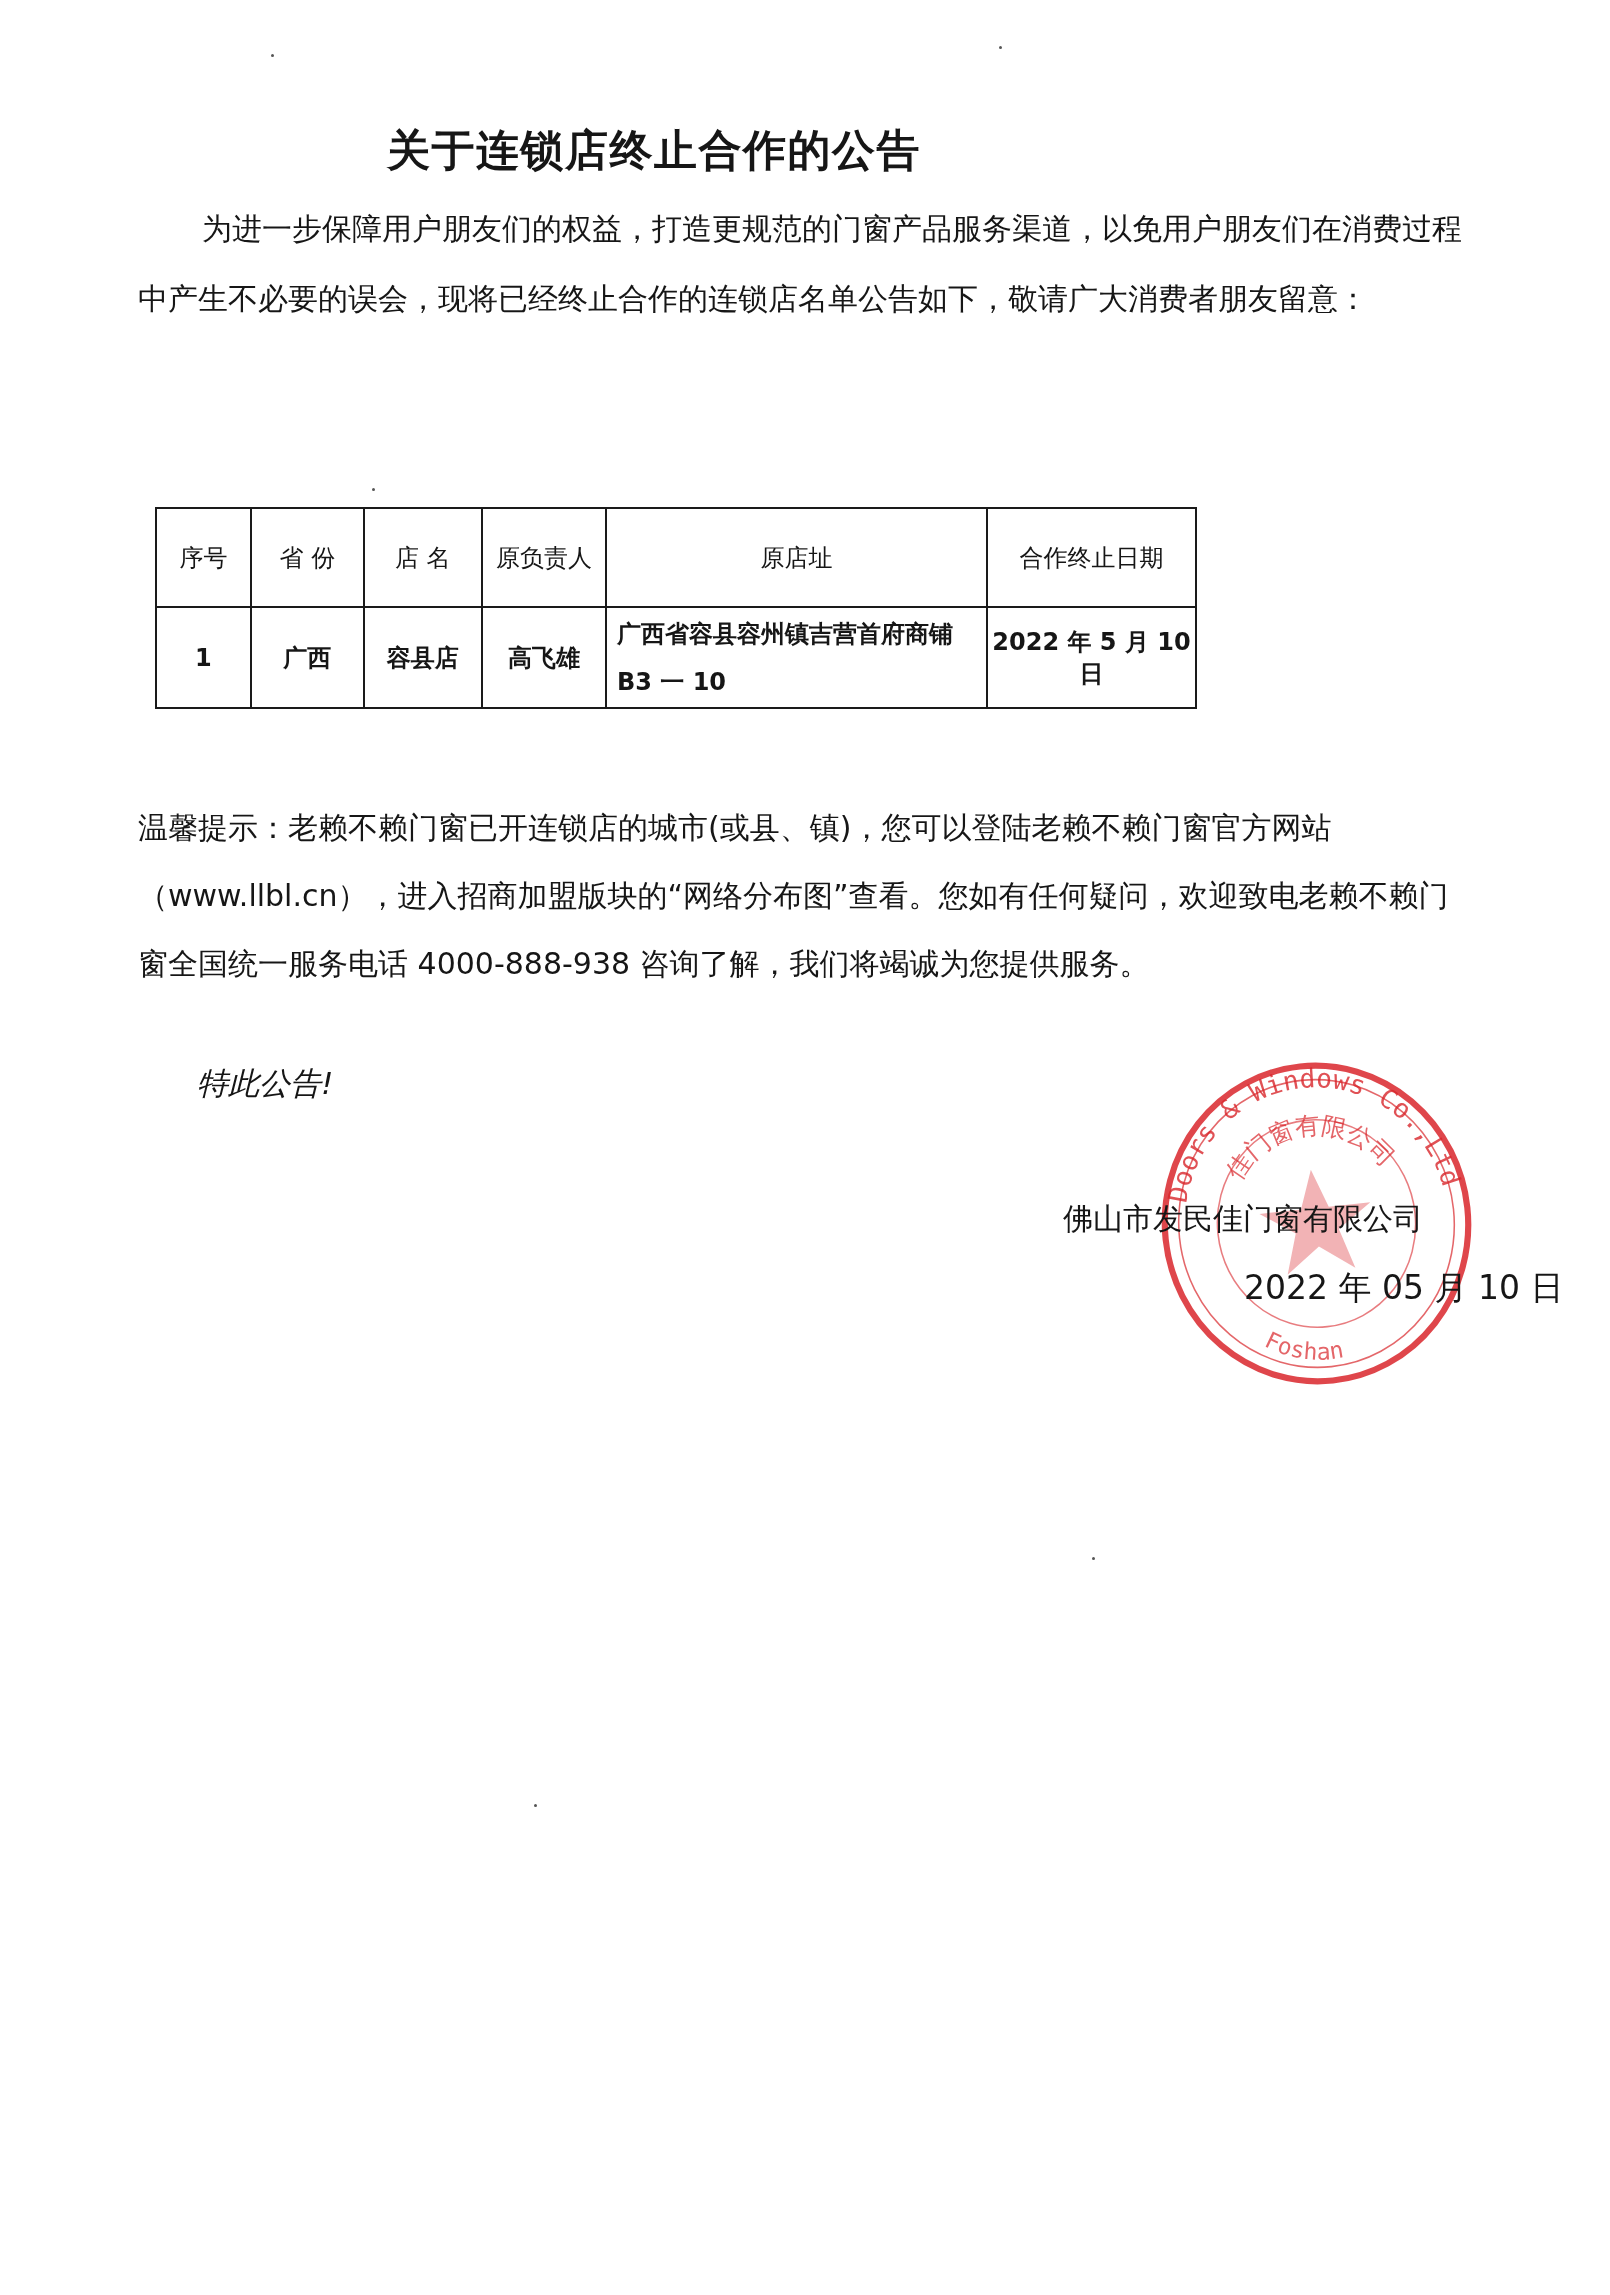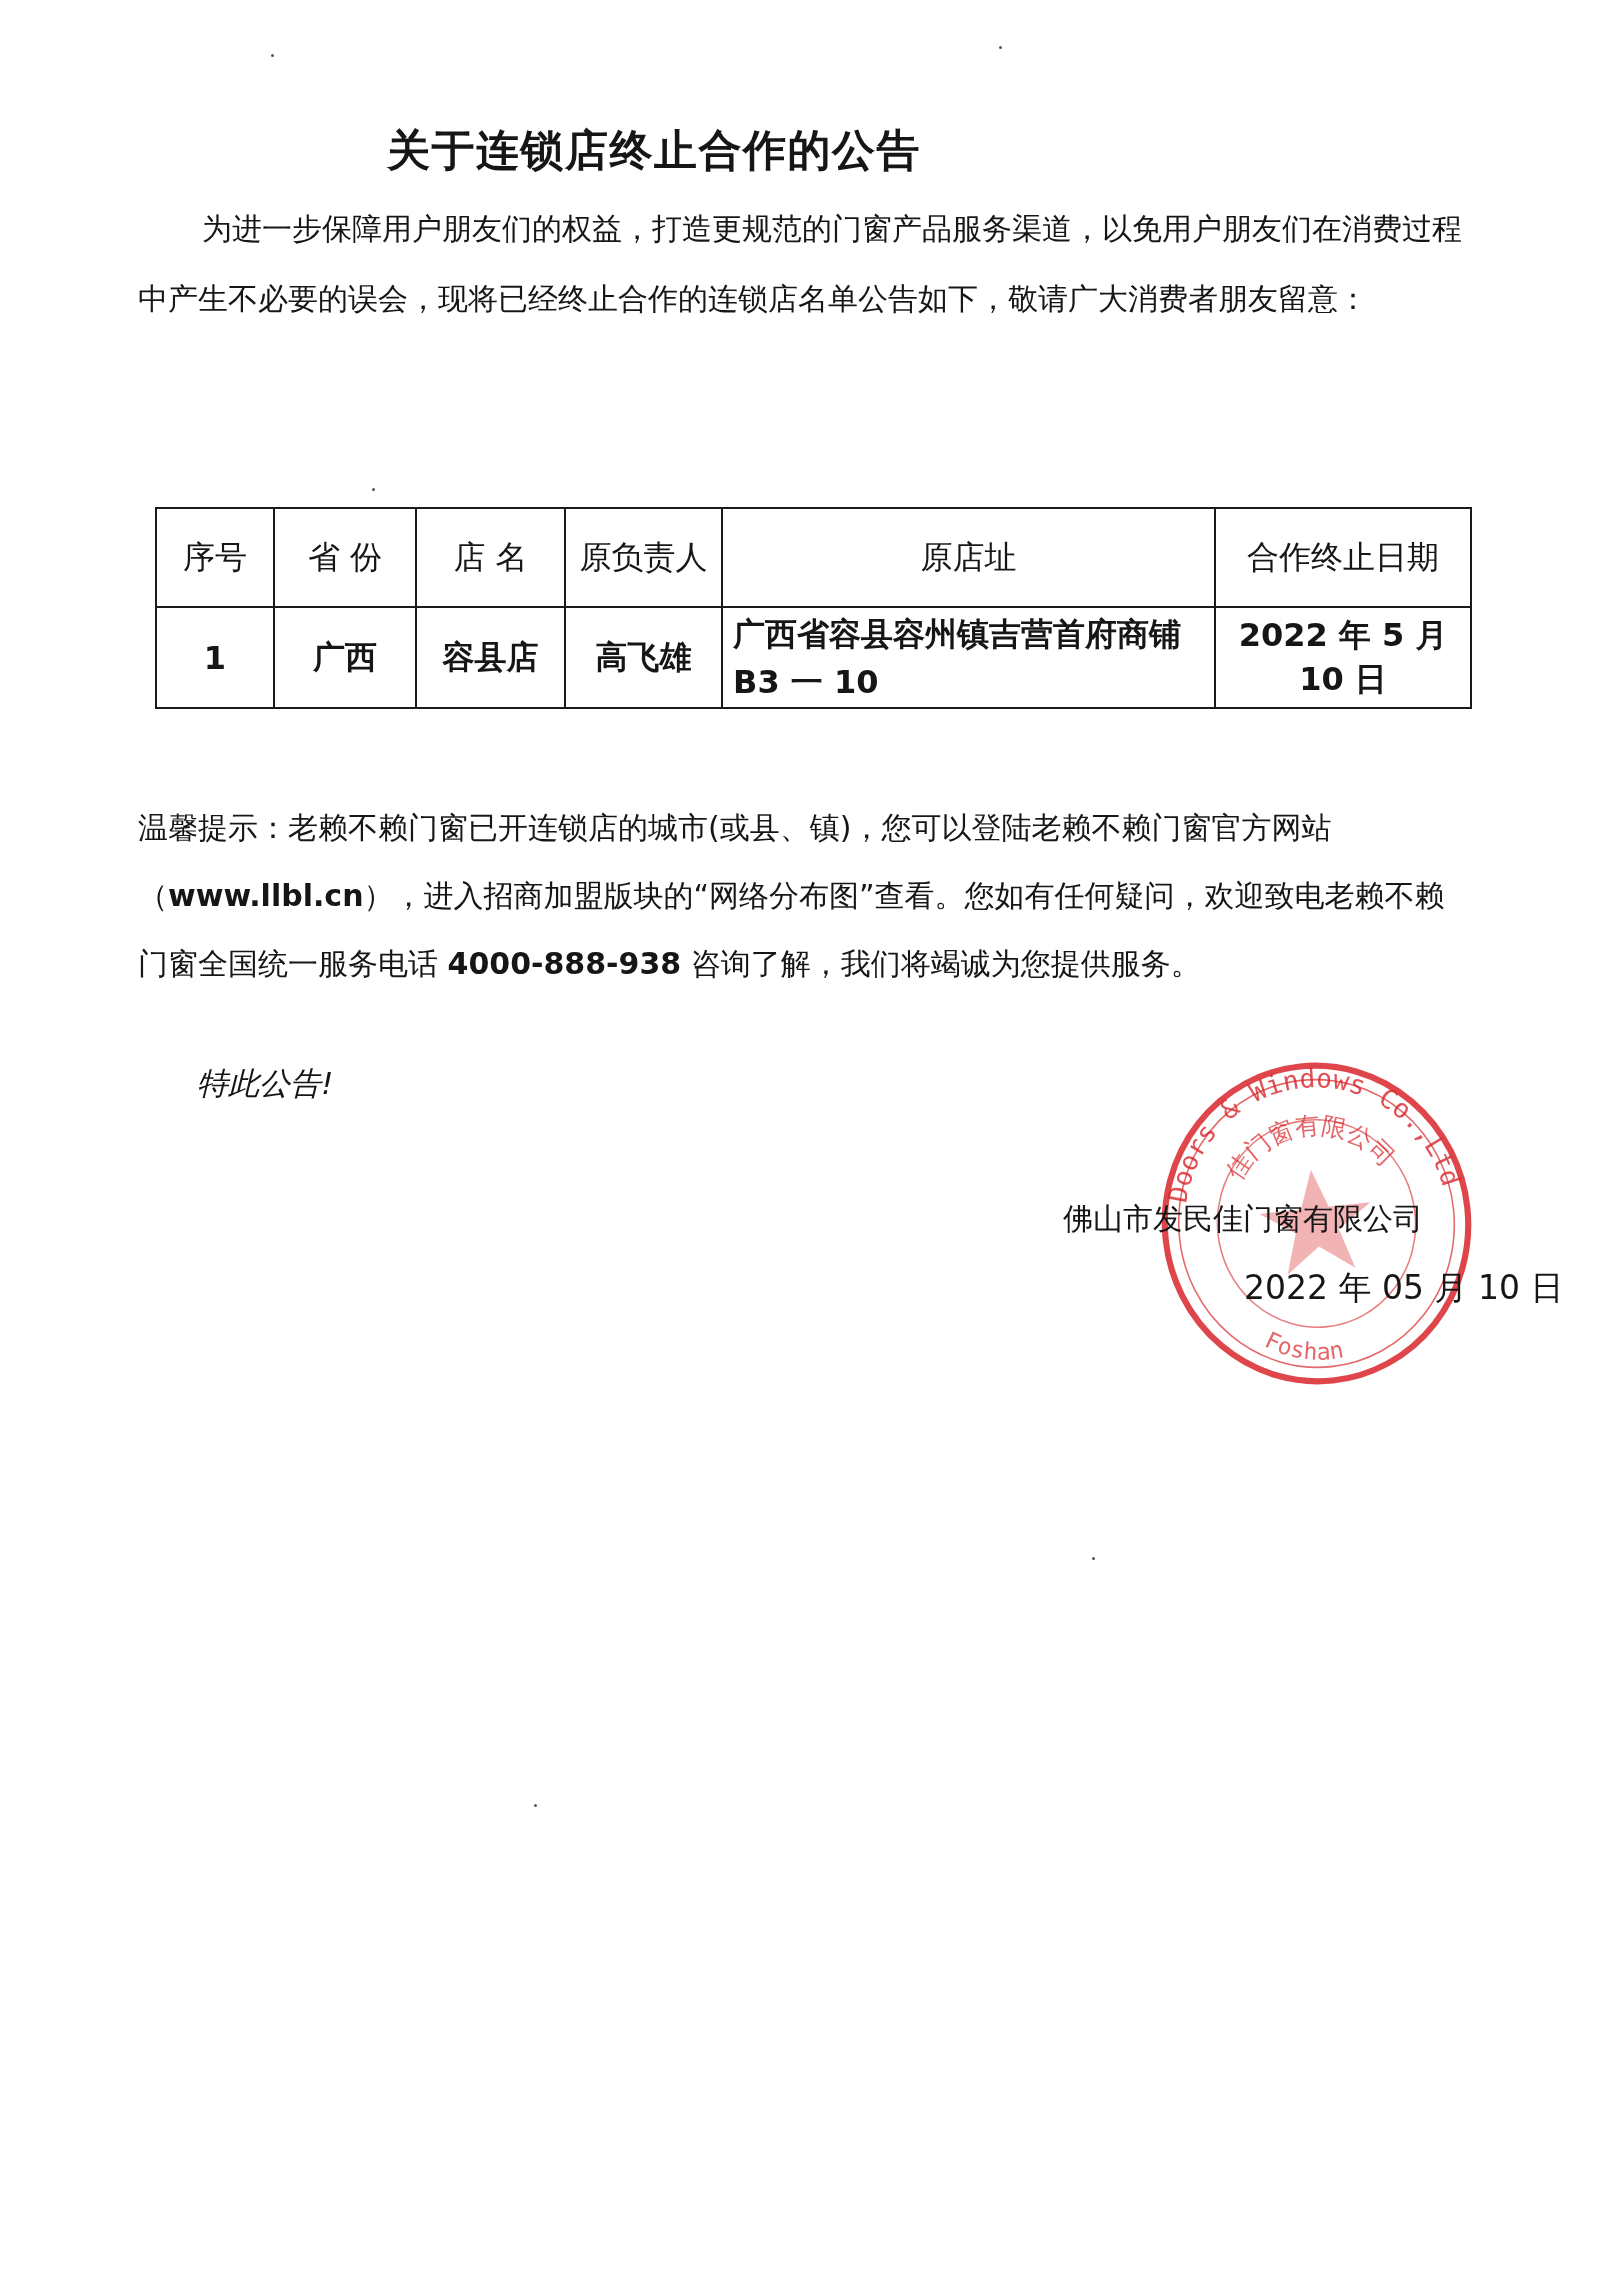--- a/index.html
+++ b/index.html
@@ -10,32 +10,32 @@
   .title {
     position: absolute; left: 0; width: 1308px; top: 122px; text-align: center;
     font-size: 43px; font-weight: bold; letter-spacing: 1.5px;
   }
   .para {
     position: absolute; left: 138px; width: 1332px; font-size: 30px; line-height: 70px;
     text-indent: 64px;
   }
   .intro { top: 194px; }
   table.stores {
-    position: absolute; left: 155px; top: 507px; width: 1317px; border-collapse: collapse;
-    font-size: 32px;
+    position: absolute; left: 155px; top: 507px; width: 1042px; border-collapse: collapse;
+    font-size: 24px;
   }
   table.stores th, table.stores td {
     border: 2.3px solid #1a1a1a; text-align: center; vertical-align: middle; padding: 0;
   }
   table.stores th { height: 97px; font-weight: normal; }
   table.stores td { height: 99px; font-weight: bold; }
   table.stores td.addr { text-align: left; line-height: 48px; padding-left: 10px; }
   .tip { top: 794px; text-indent: 0; line-height: 68px; }
   .tip .label { font-weight: normal; }
-  .tip .bold { font-weight: bold; }
+  .tip .bold { font-weight: normal; }
   .closing { position: absolute; left: 197px; top: 1063px; font-size: 31px; font-style: italic; }
   .seal { position: absolute; left: 1154px; top: 1053px; width: 325px; height: 341px; }
   .company { position: absolute; left: 1063px; top: 1199px; font-size: 30px; white-space: nowrap; }
   .sign-date { position: absolute; left: 1244px; top: 1266px; font-size: 33px; white-space: nowrap; }
   .speck { position: absolute; width: 3.1px; height: 3.1px; background: #555; border-radius: 1.5px; }
 </style>
 </head>
 <body>
 
 <div>

